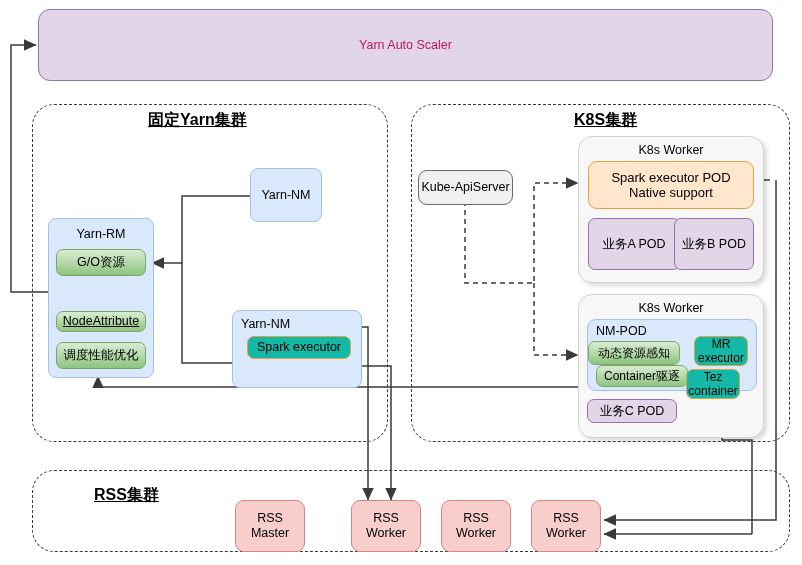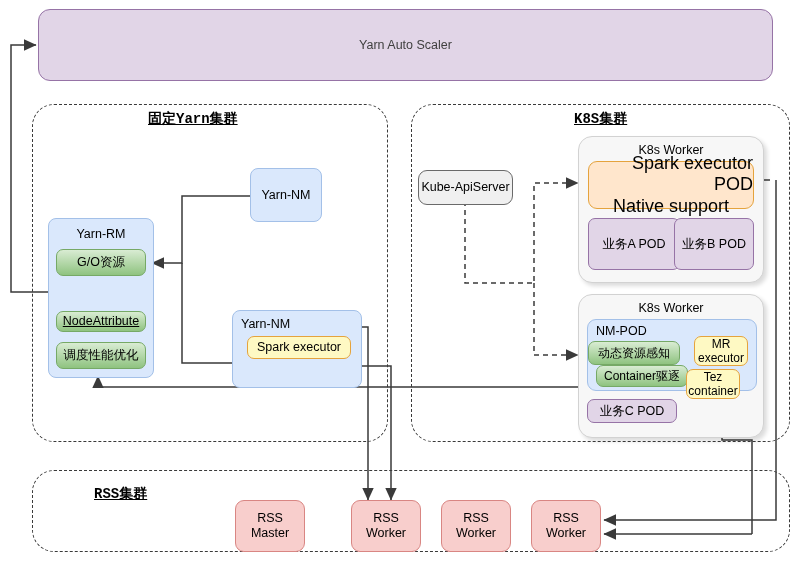--- a/index.html
+++ b/index.html
@@ -2,27 +2,27 @@
 <html><head>
 <meta charset="utf-8">
 <style>
   html,body{margin:0;padding:0;background:#ffffff;}
   body{width:802px;height:565px;font-family:"Liberation Sans","DejaVu Sans",sans-serif;color:#000;}
   #stage{position:relative;width:802px;height:565px;overflow:hidden;}
   #wires{position:absolute;left:0;top:0;width:802px;height:565px;pointer-events:none;}
 
   .node{position:absolute;box-sizing:border-box;display:flex;align-items:center;justify-content:center;text-align:center;line-height:1.18;}
   .cluster{position:absolute;box-sizing:border-box;border:1.6px dashed #3a3a3a;border-radius:22px;background:transparent;}
-  .cluster-title{position:absolute;font-weight:bold;font-size:14px;text-decoration:underline;white-space:nowrap;font-family:Liberation Mono, monospace;}
+  .cluster-title{position:absolute;font-weight:bold;font-size:16px;text-decoration:underline;white-space:nowrap;}
 
-  .purple-banner{background:#e1d5e7;border:1.4px solid #9673a6;border-radius:12px;font-size:12.5px;color:#404040;}
+  .purple-banner{background:#e1d5e7;border:1.4px solid #9673a6;border-radius:12px;font-size:12.5px;color:#be185d;}
   .blue{background:#dae8fc;border:1.2px solid #a3c0e8;border-radius:8px;font-size:12.5px;}
   .green{background:linear-gradient(180deg,#d9ecd3 0%,#8fc380 100%);border:1.2px solid #76a966;border-radius:7px;font-size:12.5px;}
-  .orange{background:#fef9c3;border:1.3px solid #e5a33d;border-radius:7px;font-size:12.5px;}
-  .orange-pod{background:#ffe6cc;border:1.6px solid #e5a33d;border-radius:9px;font-size:18px;text-align:right;}
+  .orange{background:#14b8a6;border:1.3px solid #e5a33d;border-radius:7px;font-size:12.5px;}
+  .orange-pod{background:#ffe6cc;border:1.6px solid #e5a33d;border-radius:9px;font-size:13px;}
   .violet{background:#e1d5e7;border:1.3px solid #9673a6;border-radius:7px;font-size:12.5px;}
   .grey{background:#f0f0f0;border:1.4px solid #6a6a6a;border-radius:9px;font-size:12.5px;}
   .red{background:#f8cecc;border:1.3px solid #d98683;border-radius:9px;font-size:12.5px;}
   .worker{background:#f7f7f7;border:1.1px solid #d2d2d2;border-radius:14px;box-shadow:3px 3px 4px rgba(0,0,0,.14);}
   .nmpod{background:#dae8fc;border:1.1px solid #a3c0e8;border-radius:9px;}
 
   .hdr{position:absolute;left:0;right:0;text-align:center;font-size:12.5px;}
   .lbl-tl{position:absolute;font-size:12.5px;}
   .small2{font-size:12px;}
 </style>

